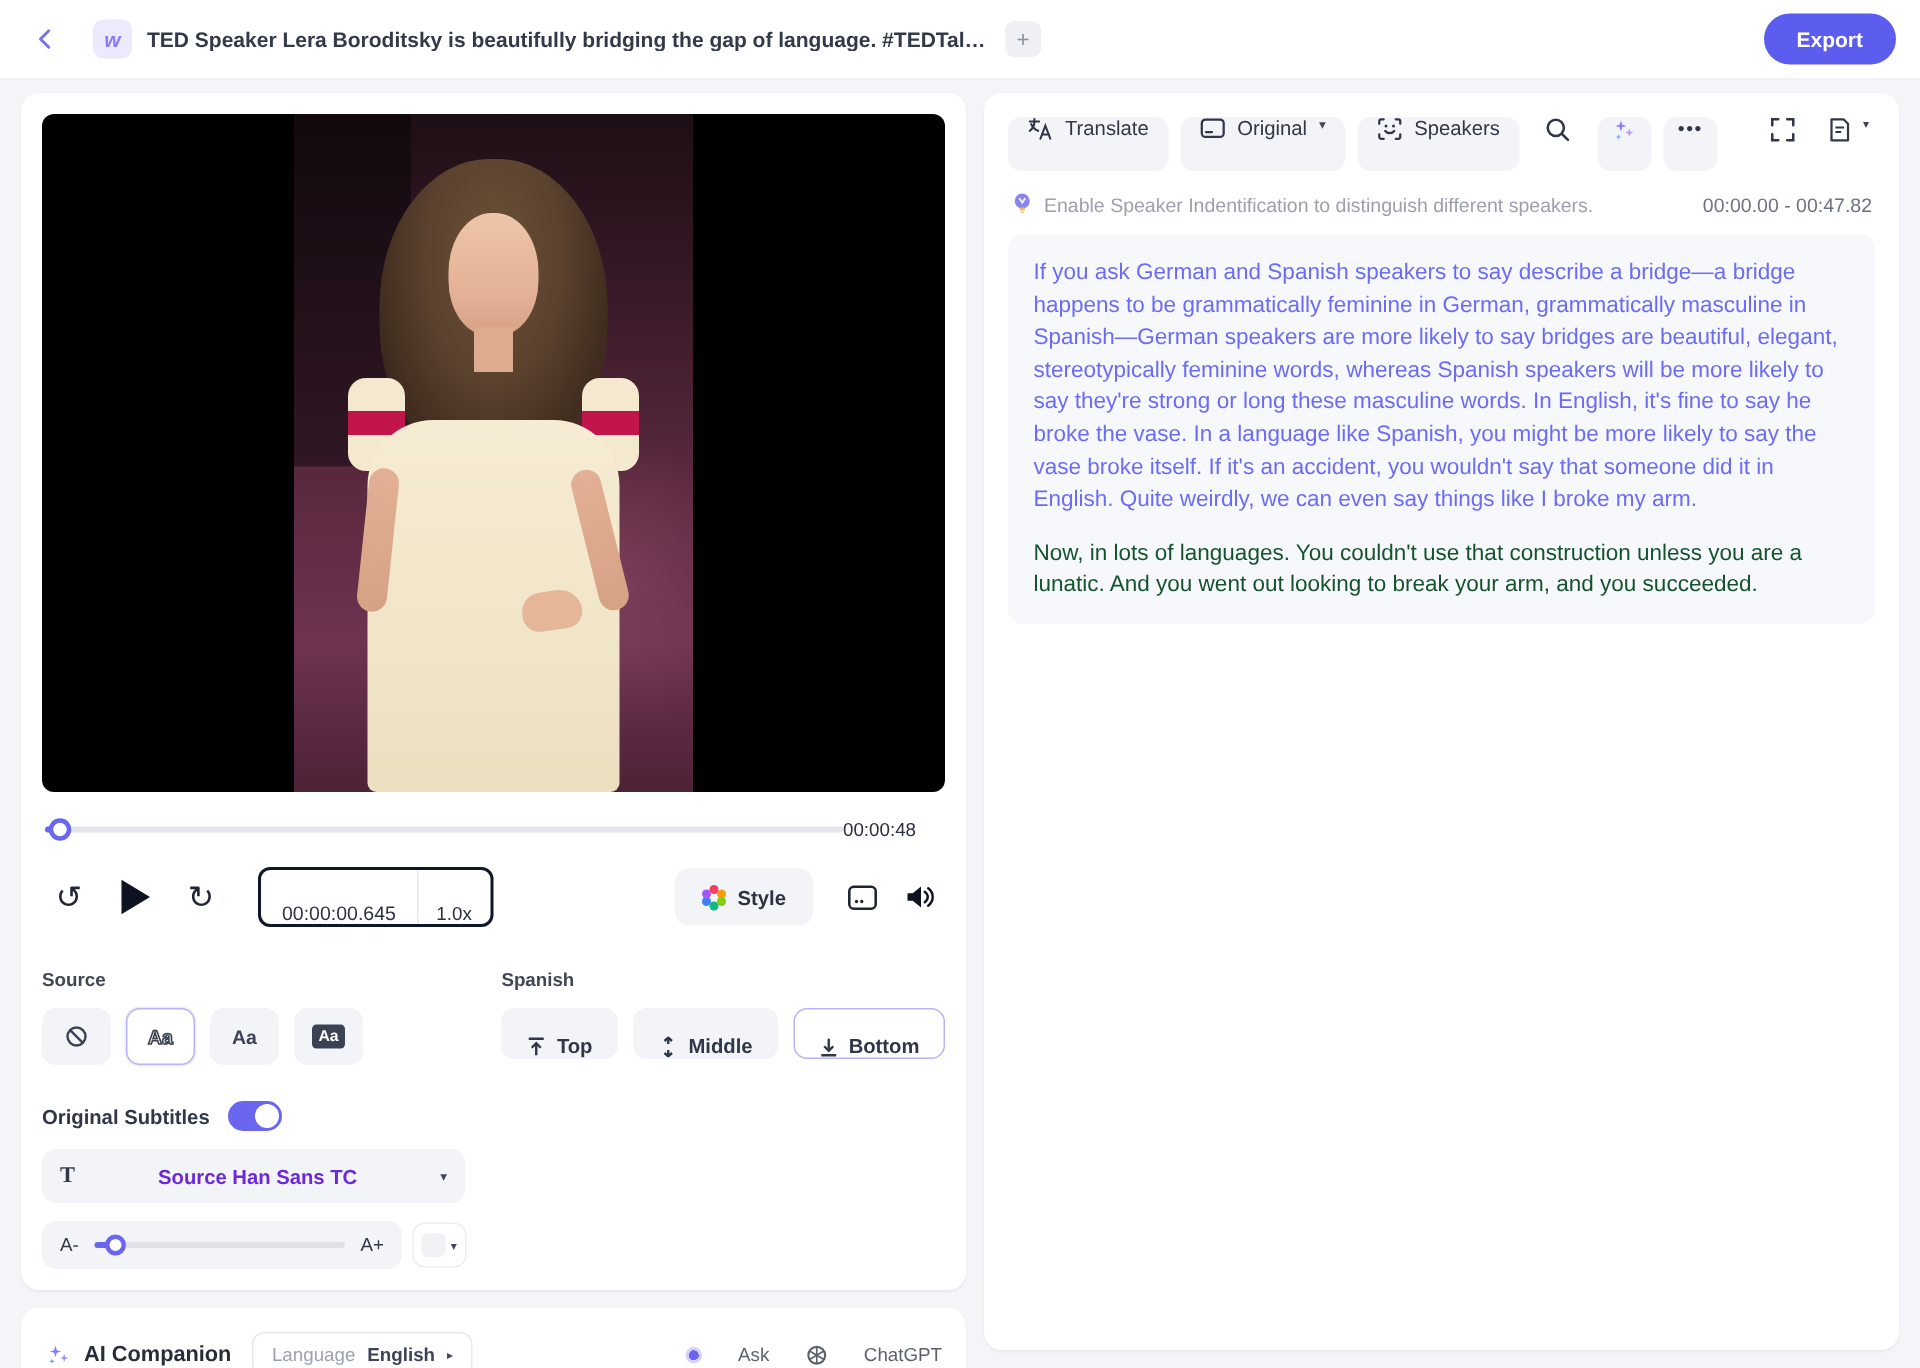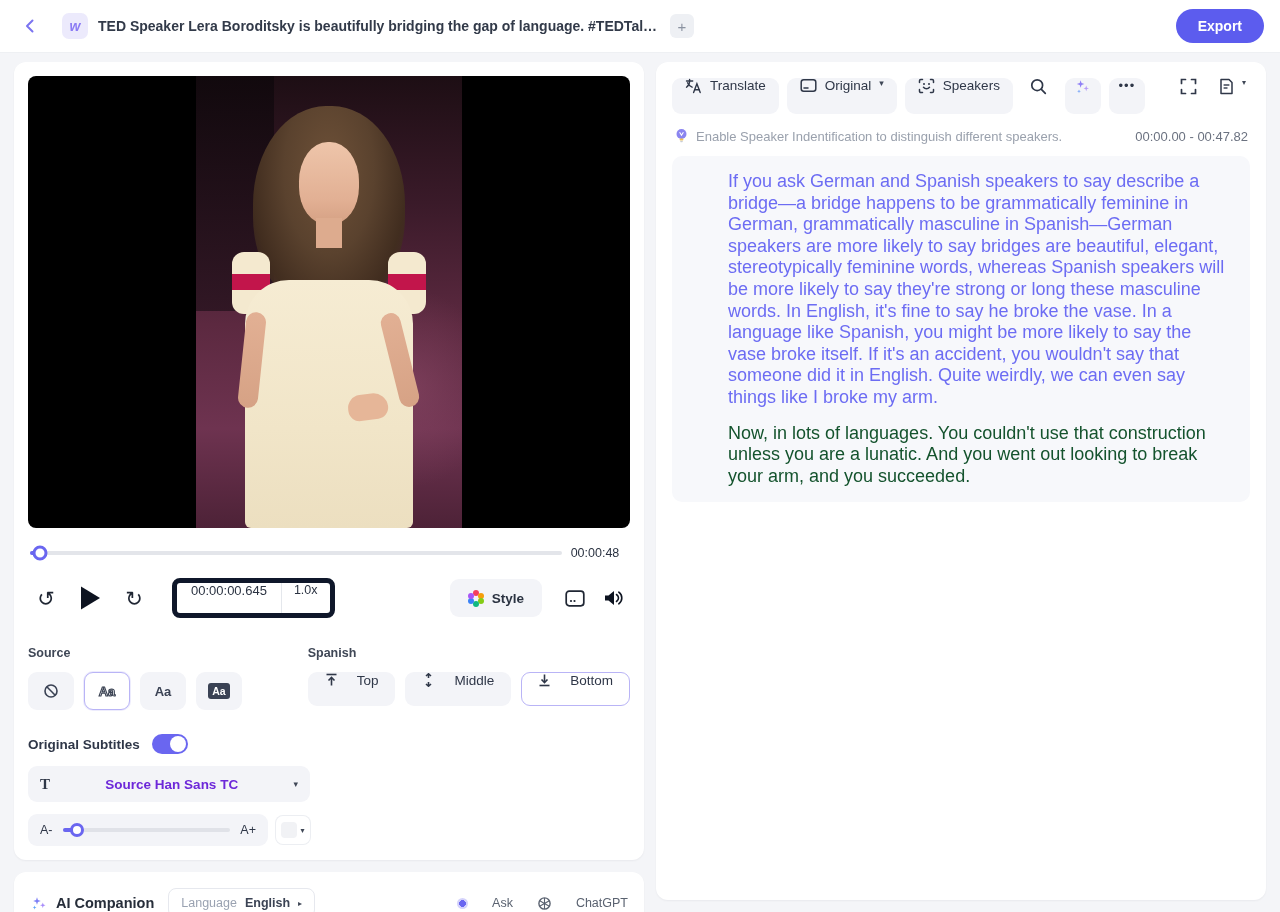--- a/index.html
+++ b/index.html
@@ -47,48 +47,48 @@
   .p-arm { position:absolute; top:236px; width:20px; height:96px; background:linear-gradient(180deg,#e2b094,#d6a285); border-radius:10px; }
   .p-arm.l { left:46px; transform:rotate(6deg); } .p-arm.r { right:52px; transform:rotate(-14deg); }
   .p-hand { position:absolute; right:74px; top:318px; width:40px; height:26px; background:#e6b698; border-radius:14px 16px 12px 12px; transform:rotate(-8deg); }
 
   
   .seek-row { display:flex; align-items:center; margin-top:18px; padding:0 2px; }
   .seek-track { flex:1; height:4px; background:#e3e5ea; border-radius:2px; position:relative; }
   .seek-fill { position:absolute; left:0; top:0; bottom:0; width:10px; background:#6a66f0; border-radius:2px; }
   .seek-knob { position:absolute; left:10px; top:50%; width:15px; height:15px; transform:translate(-50%,-50%);
     border:3.5px solid #6a66f0; background:#fff; border-radius:50%; cursor:pointer; }
-  .seek-time { width:66px; text-align:center; font-size:12.5px; color:#2b3342; }
+  .seek-time { width:66px; text-align:left; font-size:12.5px; color:#2b3342; }
 
   
   .ctrl-row { display:flex; align-items:center; margin-top:16px; height:44px; }
   .icon-btn { border:none; background:transparent; cursor:pointer; display:flex; align-items:center; justify-content:center; color:#1f2633; }
   .rot { font-size:21px; line-height:1; color:#1f2633; width:36px; }
   .play { width:40px; margin:0 6px; }
-  .time-box { display:flex; align-items:flex-start; border:5px solid #0f172a; border-radius:8px; height:40px; margin-left:20px; background:#fff; }
+  .time-box { display:flex; align-items:flex-end; border:2px solid #0f172a; border-radius:8px; height:40px; margin-left:20px; background:#fff; }
   .time-box .tc { padding:0 14px; font-size:13px; color:#2b3342; cursor:text; }
   .time-box .sep { width:1px; height:100%; background:#e4e7ec; }
   .time-box .spd { padding:0 12px; font-size:12.5px; color:#2b3342; cursor:pointer; }
   .ctrl-spacer { flex:1; }
   .style-btn { display:flex; align-items:center; gap:8px; height:38px; padding:0 18px; border:none; border-radius:9px; background:#f3f4f8; font-size:13.5px; font-weight:700; color:#2b3342; cursor:pointer; font-family:"Liberation Sans",sans-serif; }
   .flower { position:relative; width:16px; height:16px; }
   .flower i { position:absolute; width:6px; height:6px; border-radius:50%; }
   .sq-icon { width:34px; height:34px; margin-left:16px; }
 
   
   .opts-row { display:flex; margin-top:26px; }
   .opt-group .g-label { font-size:12.5px; font-weight:700; color:#3f4756; margin-bottom:12px; }
   .fx-group { width:320px; }
   .fx-btns, .pos-btns { display:flex; gap:10px; }
   .fx-btn { width:46px; height:38px; border:1px solid transparent; border-radius:9px; background:#f3f4f8; display:flex; align-items:center; justify-content:center; cursor:pointer; font-size:13px; color:#3a4254; font-family:"Liberation Sans",sans-serif; }
   .fx-btn.sel { background:#fff; border-color:#b9b4f6; box-shadow:0 0 0 1px rgba(185,180,246,.25); }
   .fx-outline { font-weight:700; color:#fff; -webkit-text-stroke:1.1px #3c4454; }
   .fx-plain { font-weight:700; color:#3a4254; }
   .fx-boxed { background:#3a4254; color:#fff; font-size:10.5px; font-weight:700; padding:2px 4px; border-radius:3px; }
-  .pos-btn { height:34px; padding:0 16px; border:1px solid transparent; border-radius:9px; background:#f3f4f8; display:flex; align-items:flex-start; gap:19px; font-size:13.5px; color:#2f3748; cursor:pointer; font-family:"Liberation Sans",sans-serif; }
+  .pos-btn { height:34px; padding:0 16px; border:1px solid transparent; border-radius:9px; background:#f3f4f8; display:flex; align-items:flex-end; gap:7px; font-size:13.5px; color:#2f3748; cursor:pointer; font-family:"Liberation Sans",sans-serif;font-weight:bold; }
   .pos-btn.sel { background:#fff; border-color:#b9b4f6; }
 
   
   .subs-row { display:flex; align-items:center; gap:12px; margin-top:24px; }
   .subs-label { font-size:13.5px; font-weight:700; color:#2f3748; }
   .toggle { width:36px; height:20px; border-radius:10px; background:#6a66f0; position:relative; cursor:pointer; border:none; }
   .toggle .tk { position:absolute; right:2px; top:2px; width:16px; height:16px; border-radius:50%; background:#fff; }
   .font-select { margin-top:12px; width:282px; height:36px; border:none; border-radius:9px; background:#f3f4f8; display:flex; align-items:center; padding:0 12px; gap:10px; cursor:pointer; font-family:"Liberation Sans",sans-serif; }
   .font-t { font-family:"Liberation Serif",serif; font-size:15px; font-weight:700; color:#2f3748; }
   .font-name { font-size:13.5px; color:#6d28d9; flex:1; text-align:center;font-weight:bold; }
@@ -121,21 +121,21 @@
   .tool-sq { width:36px; padding:0; justify-content:center; }
   .tool-plain { background:transparent; }
   .r-spacer { flex:1; }
   .more-dots { font-size:13px; letter-spacing:1px; color:#2f3748; }
 
   .tip-row { display:flex; align-items:flex-end; margin-top:14px; padding:0 2px; }
   .tip-txt { font-size:13px; color:#9aa1ad; margin-left:7px; }
   .tip-range { margin-left:auto; font-size:13px; color:#6b7280; }
 
   .transcript { margin-top:12px; background:#f7f8fb; border-radius:10px; padding:15px 17px; }
-  .transcript p { font-size:18px; line-height:21.6px;margin-left:39px; }
+  .transcript p { font-size:15px; line-height:21.6px; }
   .tr-active { color:#6c6cf3; cursor:pointer; }
   .tr-next { color:#14532d; margin-top:14px; cursor:pointer; }
 
   svg { display:block; }
 </style>
 </head>
 <body>
 
 <header class="topbar">
   <button class="back-btn">

